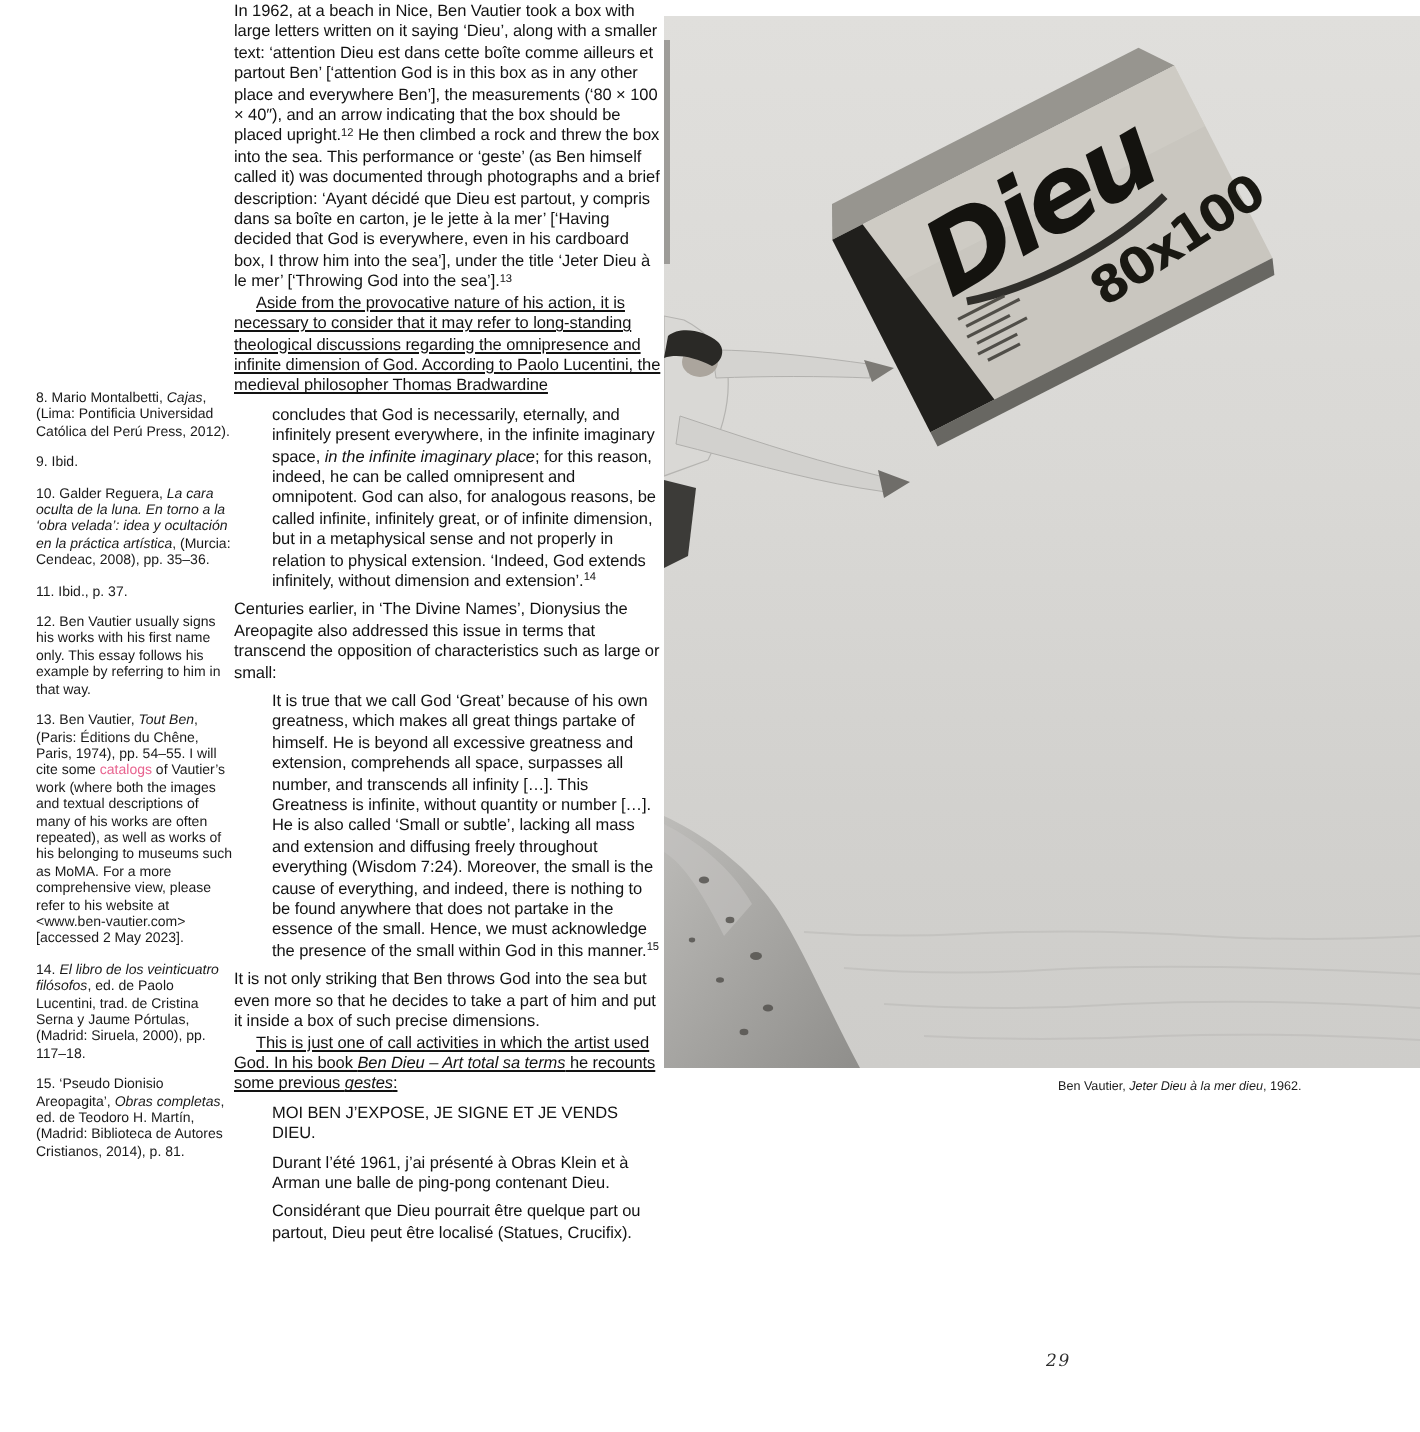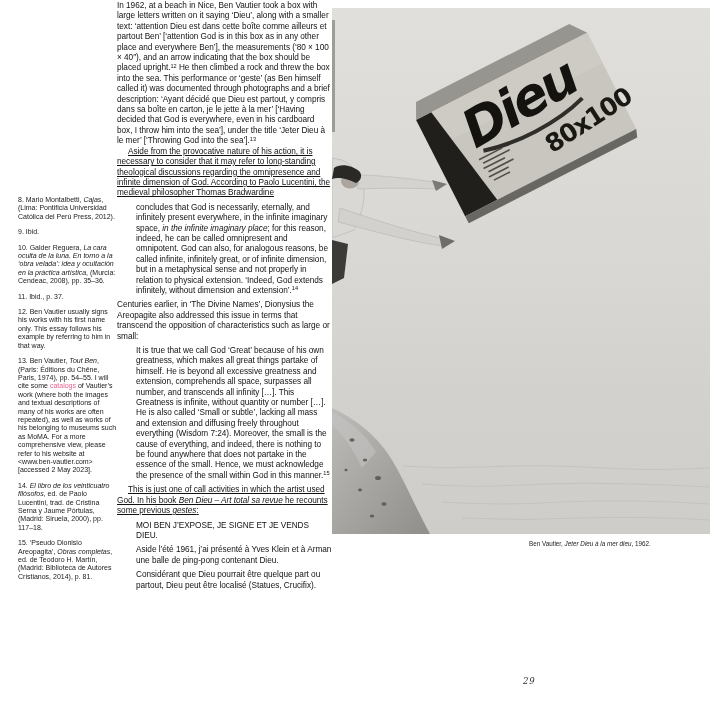--- a/index.html
+++ b/index.html
@@ -62,23 +62,24 @@
     <p class="fn"><span>14. </span><span class="it">El libro de los veinticuatro filósofos</span><span>, ed. de Paolo Lucentini, trad. de Cristina Serna y Jaume Pórtulas, (Madrid: Siruela, 2000), pp. 117–18.</span></p>
     <p class="fn"><span>15. ‘Pseudo Dionisio Areopagita’, </span><span class="it">Obras completas</span><span>, ed. de Teodoro H. Martín, (Madrid: Biblioteca de Autores Cristianos, 2014), p. 81.</span></p>
   </aside>
 
   <main class="body-text">
     <p class="para"><span>In 1962, at a beach in Nice, Ben Vautier took a box with large letters written on it saying ‘Dieu’, along with a smaller text: ‘attention Dieu est dans cette boîte comme ailleurs et partout Ben’ [‘attention God is in this box as in any other place and everywhere Ben’], the measurements (‘80 × 100 × 40″), and an arrow indicating that the box should be placed upright.</span><sup>12</sup><span> He then climbed a rock and threw the box into the sea. This performance or ‘geste’ (as Ben himself called it) was documented through photographs and a brief description: ‘Ayant décidé que Dieu est partout, y compris dans sa boîte en carton, je le jette à la mer’ [‘Having decided that God is everywhere, even in his cardboard box, I throw him into the sea’], under the title ‘Jeter Dieu à le mer’ [‘Throwing God into the sea’].</span><sup>13</sup></p>
     <p class="para indent"><span>Aside from the provocative nature of his action, it is necessary to consider that it may refer to long-standing theological discussions regarding the omnipresence and infinite dimension of God. According to Paolo Lucentini, the medieval philosopher Thomas Bradwardine</span></p>
     <blockquote class="quote"><span>concludes that God is necessarily, eternally, and infinitely present everywhere, in the infinite imaginary space, </span><span class="it">in the infinite imaginary place</span><span>; for this reason, indeed, he can be called omnipresent and omnipotent. God can also, for analogous reasons, be called infinite, infinitely great, or of infinite dimension, but in a metaphysical sense and not properly in relation to physical extension. ‘Indeed, God extends infinitely, without dimension and extension’.</span><sup>14</sup></blockquote>
     <p class="para"><span>Centuries earlier, in ‘The Divine Names’, Dionysius the Areopagite also addressed this issue in terms that transcend the opposition of characteristics such as large or small:</span></p>
     <blockquote class="quote"><span>It is true that we call God ‘Great’ because of his own greatness, which makes all great things partake of himself. He is beyond all excessive greatness and extension, comprehends all space, surpasses all number, and transcends all infinity […]. This Greatness is infinite, without quantity or number […]. He is also called ‘Small or subtle’, lacking all mass and extension and diffusing freely throughout everything (Wisdom 7:24). Moreover, the small is the cause of everything, and indeed, there is nothing to be found anywhere that does not partake in the essence of the small. Hence, we must acknowledge the presence of the small within God in this manner.</span><sup>15</sup></blockquote>
-    <p class="para indent"><span>This is just one of call activities in which the artist used God. In his book </span><span class="it">Ben Dieu – Art total sa revue</span><span> he recounts some previous </span><span class="it">gestes</span><span>:</span></p>
+    <p class="para"><span>It is not only striking that Ben throws God into the sea but even more so that he decides to take a part of him and put it inside a box of such precise dimensions.</span></p>
+    <p class="para indent"><span>This is just one of call activities in which the artist used God. In his book </span><span class="it">Ben Dieu – Art total sa terms</span><span> he recounts some previous </span><span class="it">gestes</span><span>:</span></p>
     <blockquote class="quote"><span>MOI BEN J’EXPOSE, JE SIGNE ET JE VENDS DIEU.</span></blockquote>
-    <blockquote class="quote"><span>Aside l’été 1961, j’ai présenté à Yves Klein et à Arman une balle de ping-pong contenant Dieu.</span></blockquote>
+    <blockquote class="quote"><span>Durant l’été 1961, j’ai présenté à Obras Klein et à Arman une balle de ping-pong contenant Dieu.</span></blockquote>
     <blockquote class="quote"><span>Considérant que Dieu pourrait être quelque part ou partout, Dieu peut être localisé (Statues, Crucifix).</span></blockquote>
   </main>
 
   <figure class="photo">
     <svg width="378" height="526" viewBox="0 0 378 526" xmlns="http://www.w3.org/2000/svg">
       <defs>
         <linearGradient id="sky" x1="0" y1="0" x2="0" y2="1">
           <stop offset="0" stop-color="#e0dfdc"></stop>
           <stop offset="0.45" stop-color="#d9d8d5"></stop>
           <stop offset="0.75" stop-color="#d2d1ce"></stop>

